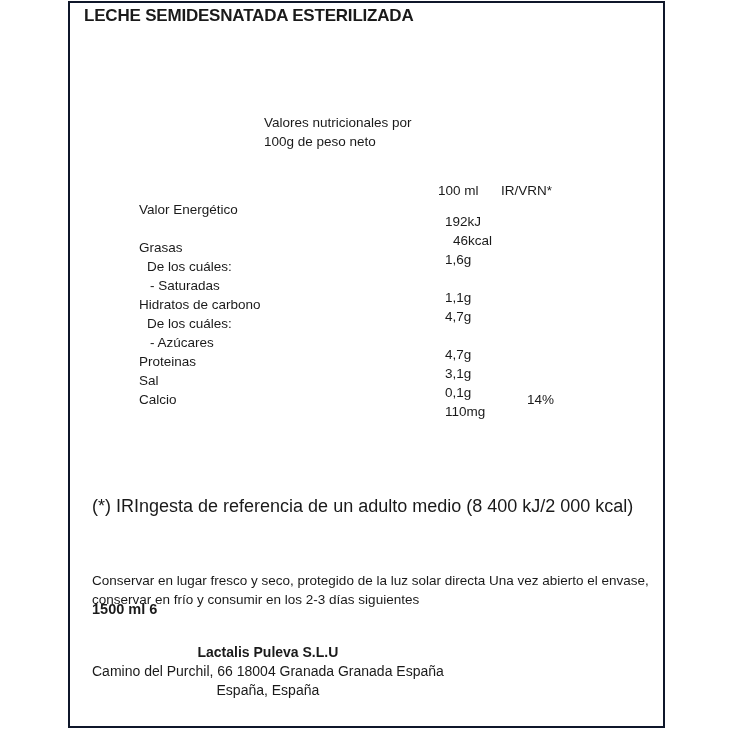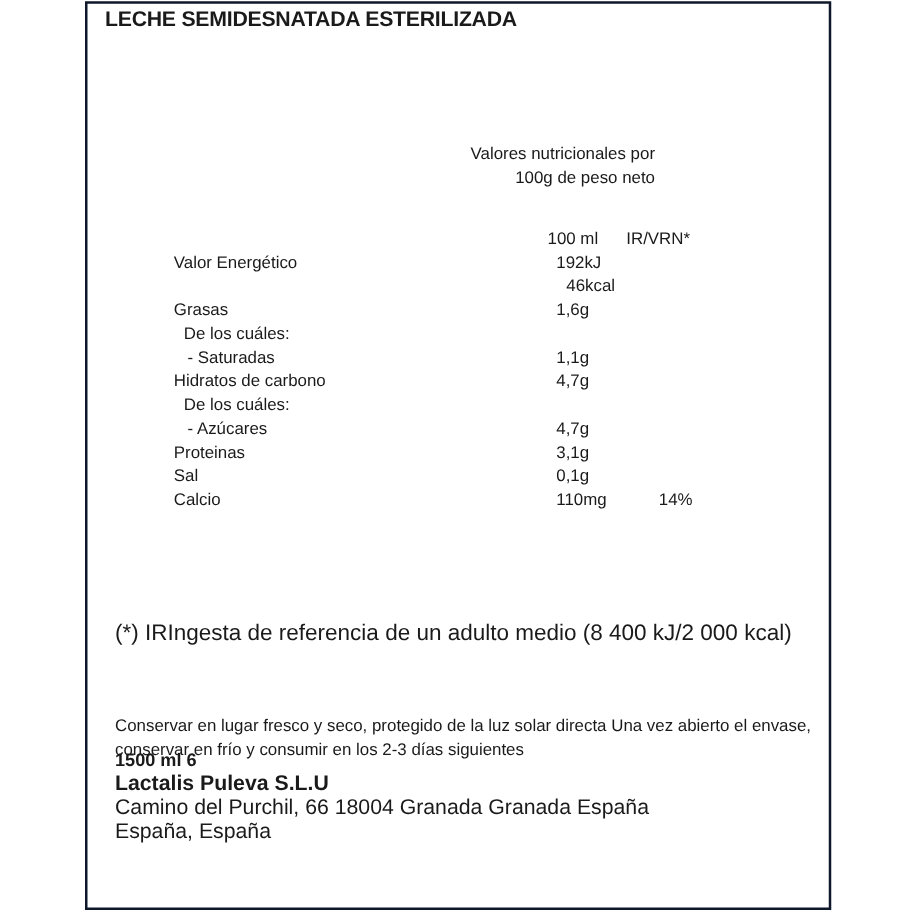--- a/index.html
+++ b/index.html
@@ -53,21 +53,21 @@
     line-height: 18px;
   }
   .ingredients b { font-weight: bold; }
 
   
   .nutri-heading {
     position: absolute;
     left: 180px;
     top: 110px;
     width: 260px;
-    text-align: right;
+    text-align: left;
     font-size: 13.5px;
     line-height: 19px;
   }
 
   
   .nutri-table {
     position: absolute;
     left: 0;
     top: 180px;
     width: 470px;
@@ -82,21 +82,21 @@
   .n-label {
     position: absolute;
     left: 8px;
     top: 0;
   }
   .n-label.indent1 { left: 16px; }
   .n-label.indent2 { left: 19px; }
   .n-val {
     position: absolute;
     left: 314px;
-    top: 0;
+    top: 12px;
   }
   .n-val.pad { left: 322px; }
   .n-hdr-a {
     position: absolute;
     left: 307px;
     top: 0;
   }
   .n-hdr-b {
     position: absolute;
     left: 370px;
@@ -129,23 +129,24 @@
   .volume {
     position: absolute;
     left: 8px;
     top: 598px;
     font-size: 14.5px;
     font-weight: bold;
   }
   .company {
     position: absolute;
     left: 8px;
-    top: 614px;
-    font-size: 17px;
+    top: 640px;
+    font-size: 14px;
     line-height: 19px;
+    text-align: center;
   }
   .company .name { font-weight: bold; }
 </style>
 </head>
 <body>
 
 <div id="label-frame">
   <div class="inner">
 
     <div class="product-title">LECHE SEMIDESNATADA ESTERILIZADA</div>

